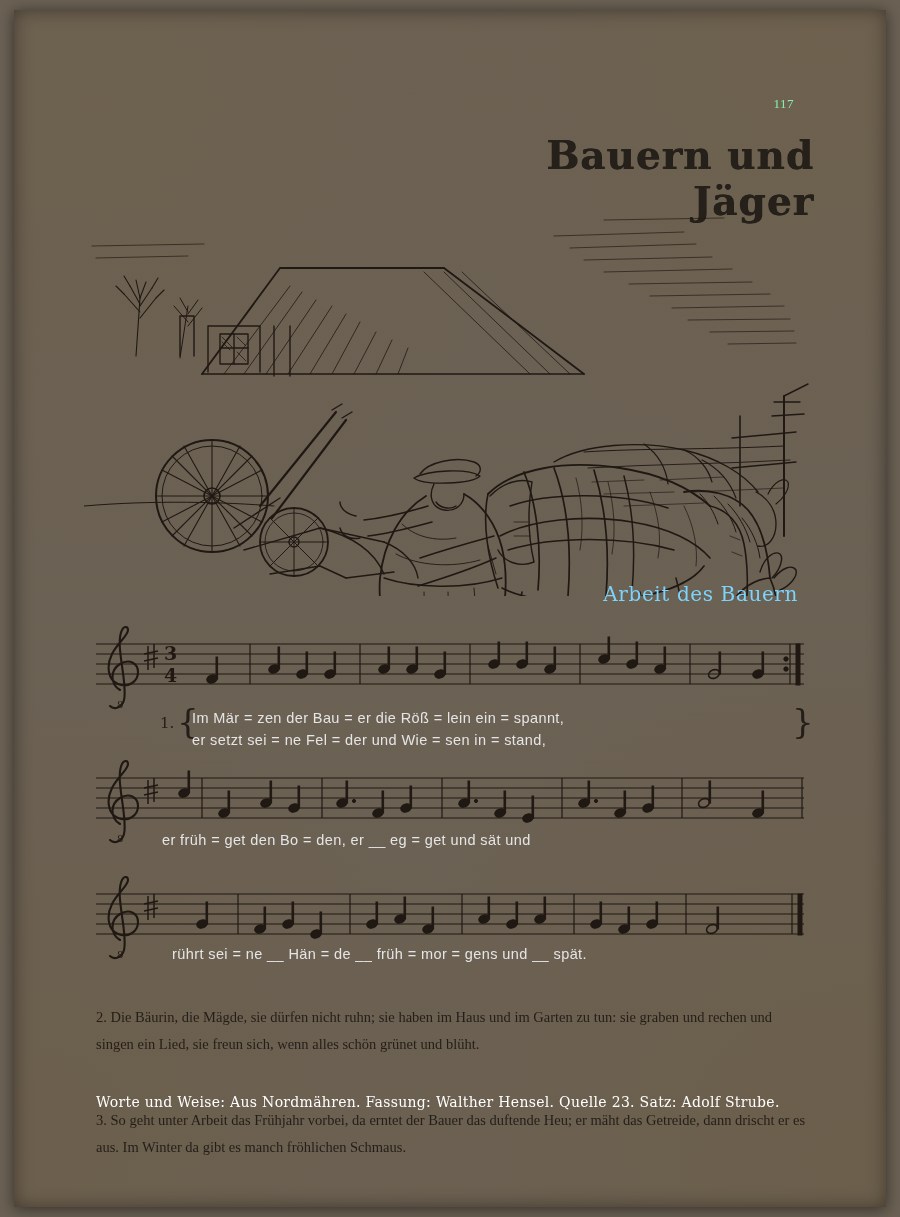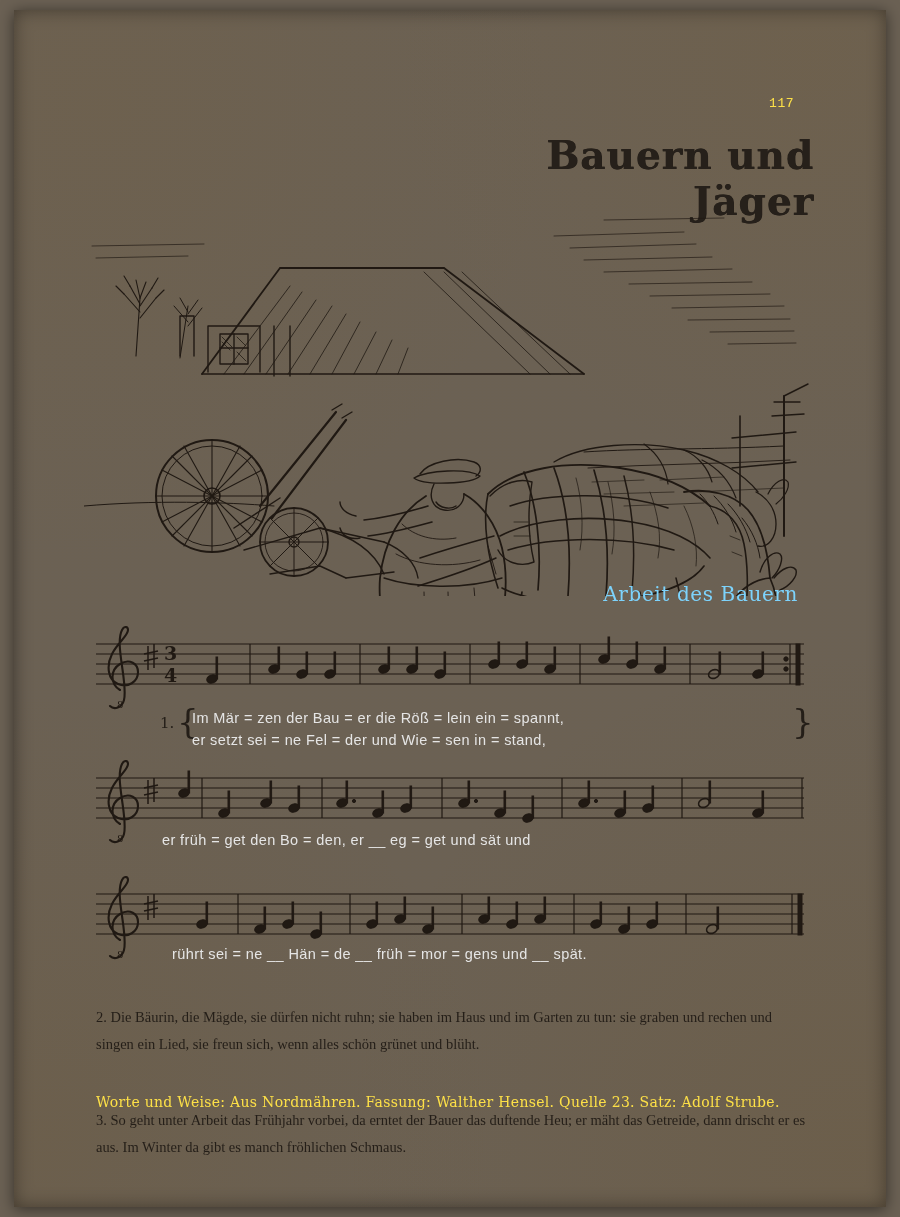--- a/index.html
+++ b/index.html
@@ -46,23 +46,23 @@
     background-image:
       repeating-linear-gradient(0deg, rgba(150,120,70,0.07) 0 1px, rgba(255,255,255,0) 1px 3px),
       repeating-linear-gradient(90deg, rgba(150,120,70,0.06) 0 1px, rgba(255,255,255,0) 1px 4px);
   }
 
   
   .page-number {
     position: absolute;
     right: 92px;
     top: 86px;
-    font-family: Liberation Mono, monospace;
+    font-family: Liberation Serif, serif;
     font-size: 13px;
-    color: #fde047;
+    color: #86efac;
     letter-spacing: 0.5px;
   }
 
   
   .title {
     position: absolute;
     left: 400px;
     top: 122px;
     width: 400px;
     text-align: right;
@@ -130,21 +130,21 @@
     color: #241e18;
   }
   .verse-p { margin: 0 0 9px 0; text-indent: 0; }
   .credits {
     position: absolute;
     left: 82px;
     top: 1084px;
     width: 712px;
     font-family: "DejaVu Serif", serif;
     font-size: 14px;
-    color: #fde047;
+    color: #ffffff;
     letter-spacing: 0.3px;
   }
 </style>
 </head>
 <body>
 
 <div class="page">
   <div class="page-inner"></div>
   <div class="grain"></div>
 

